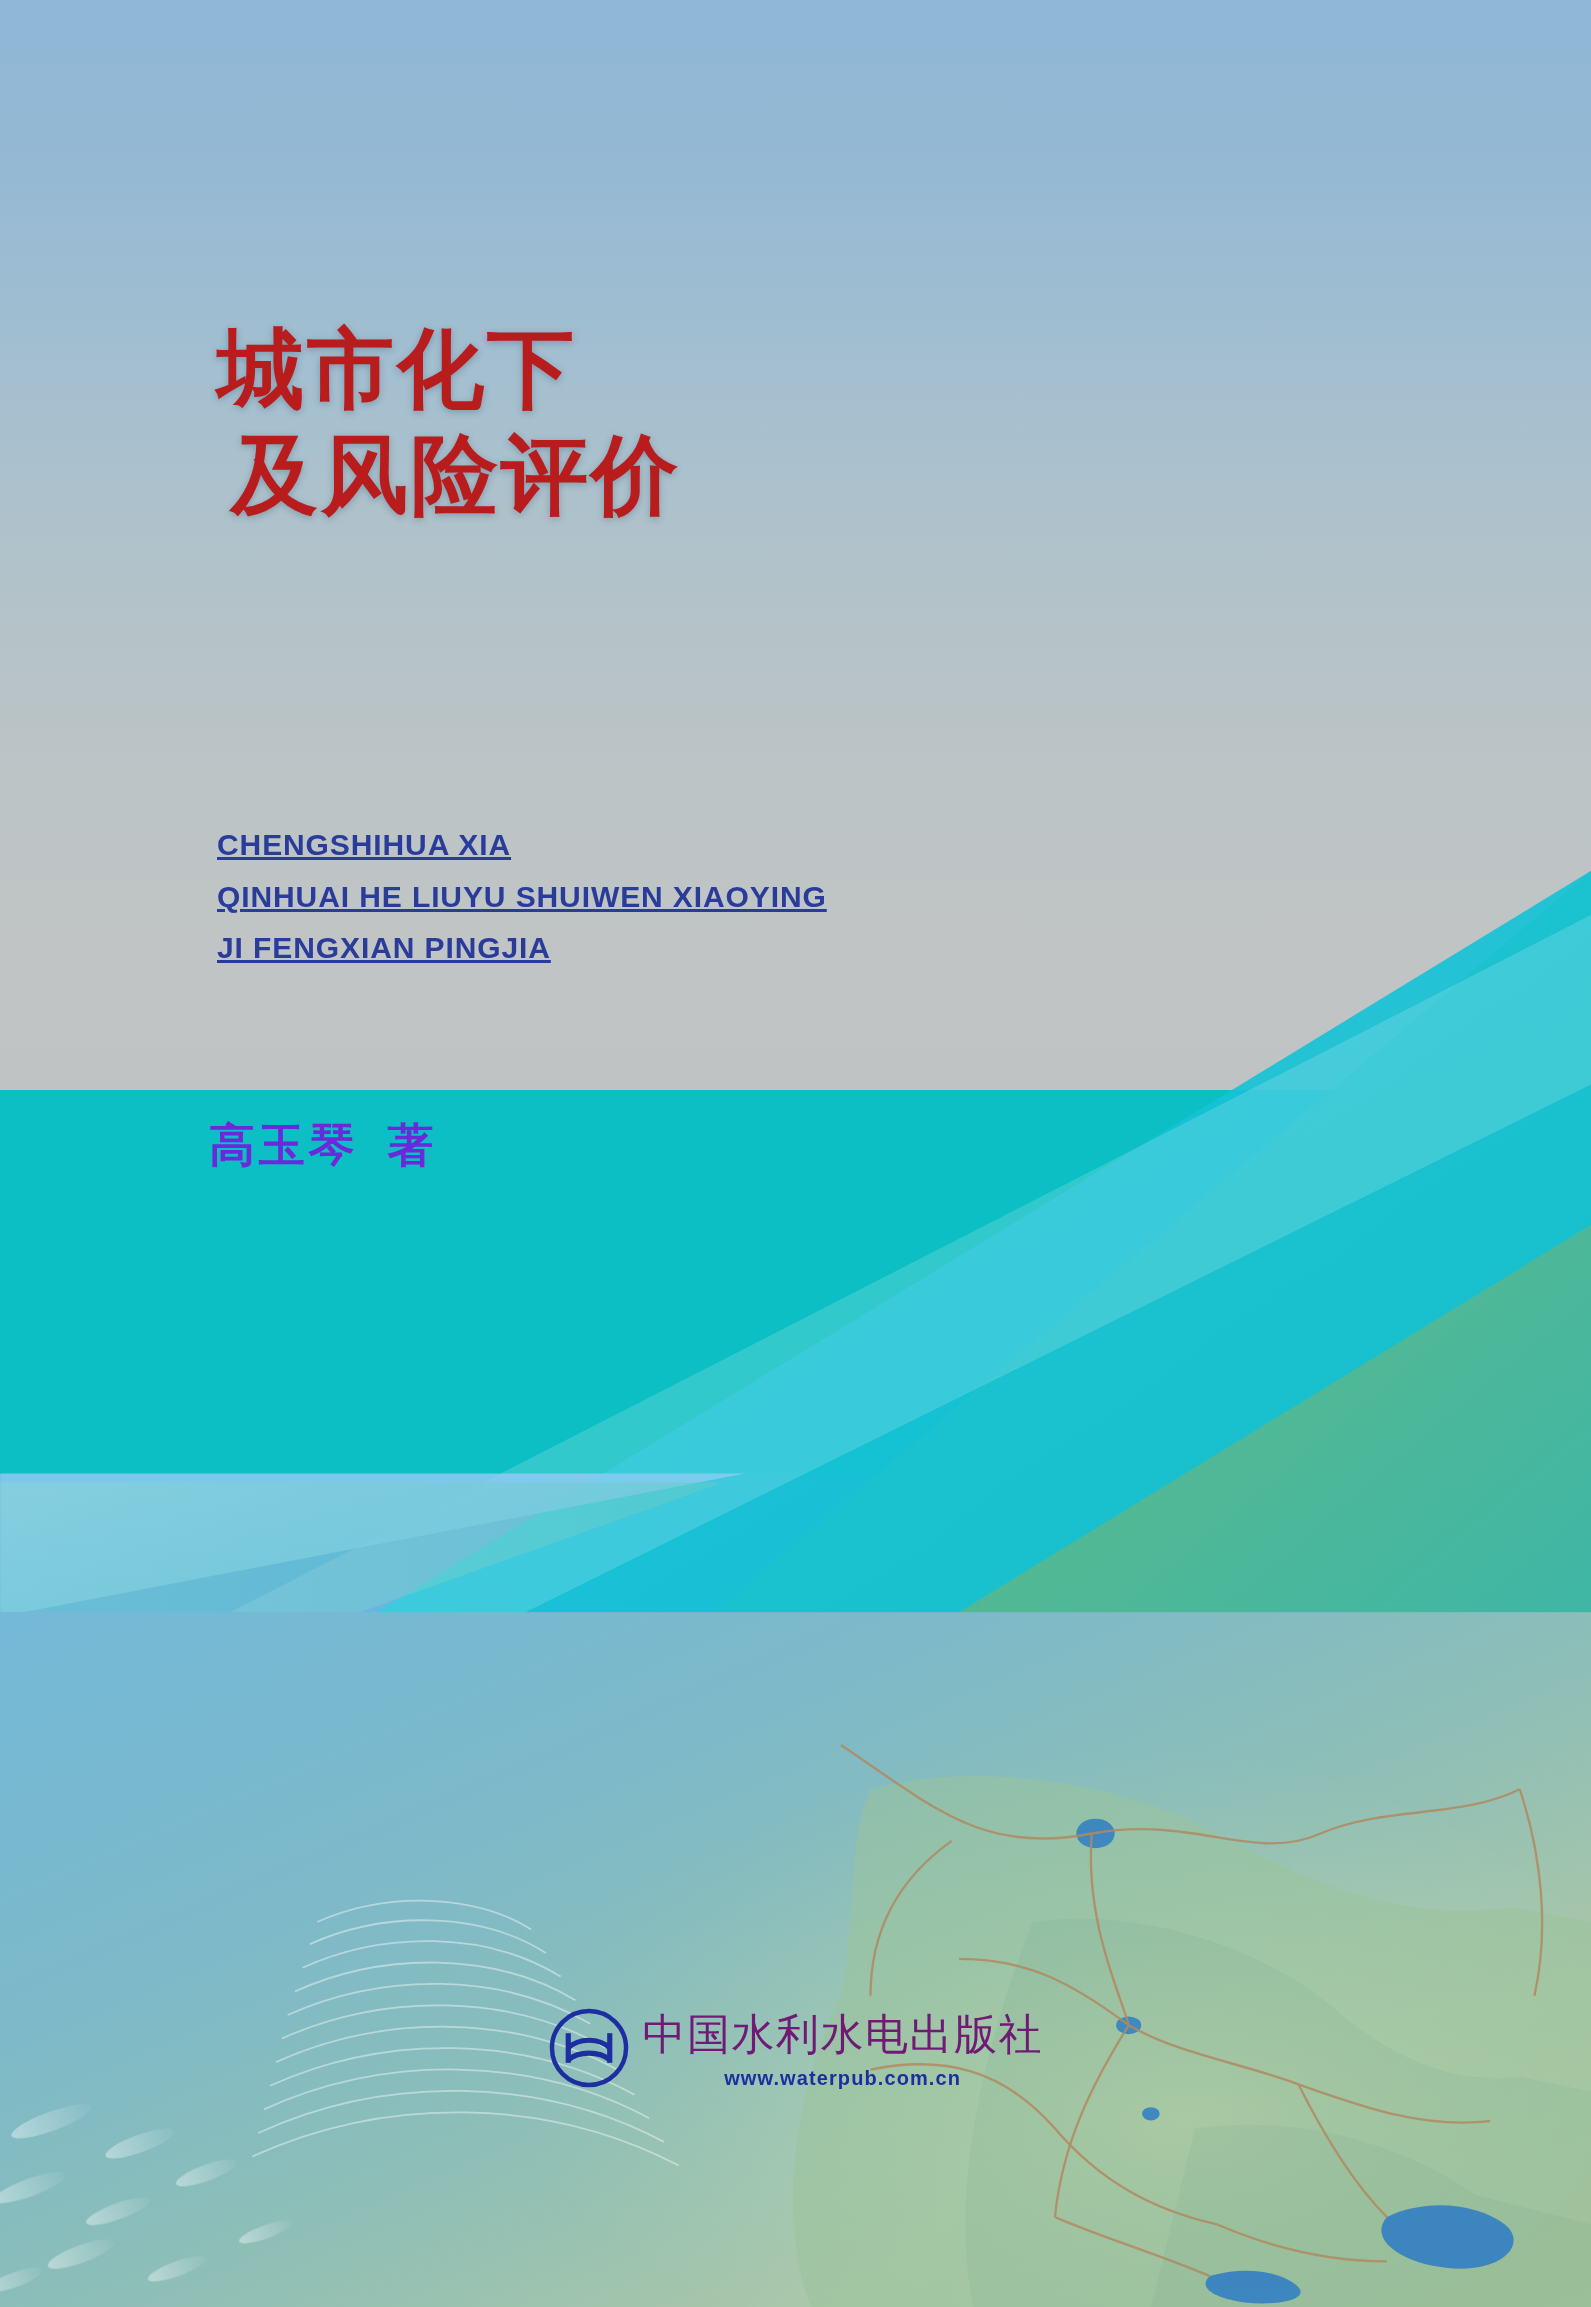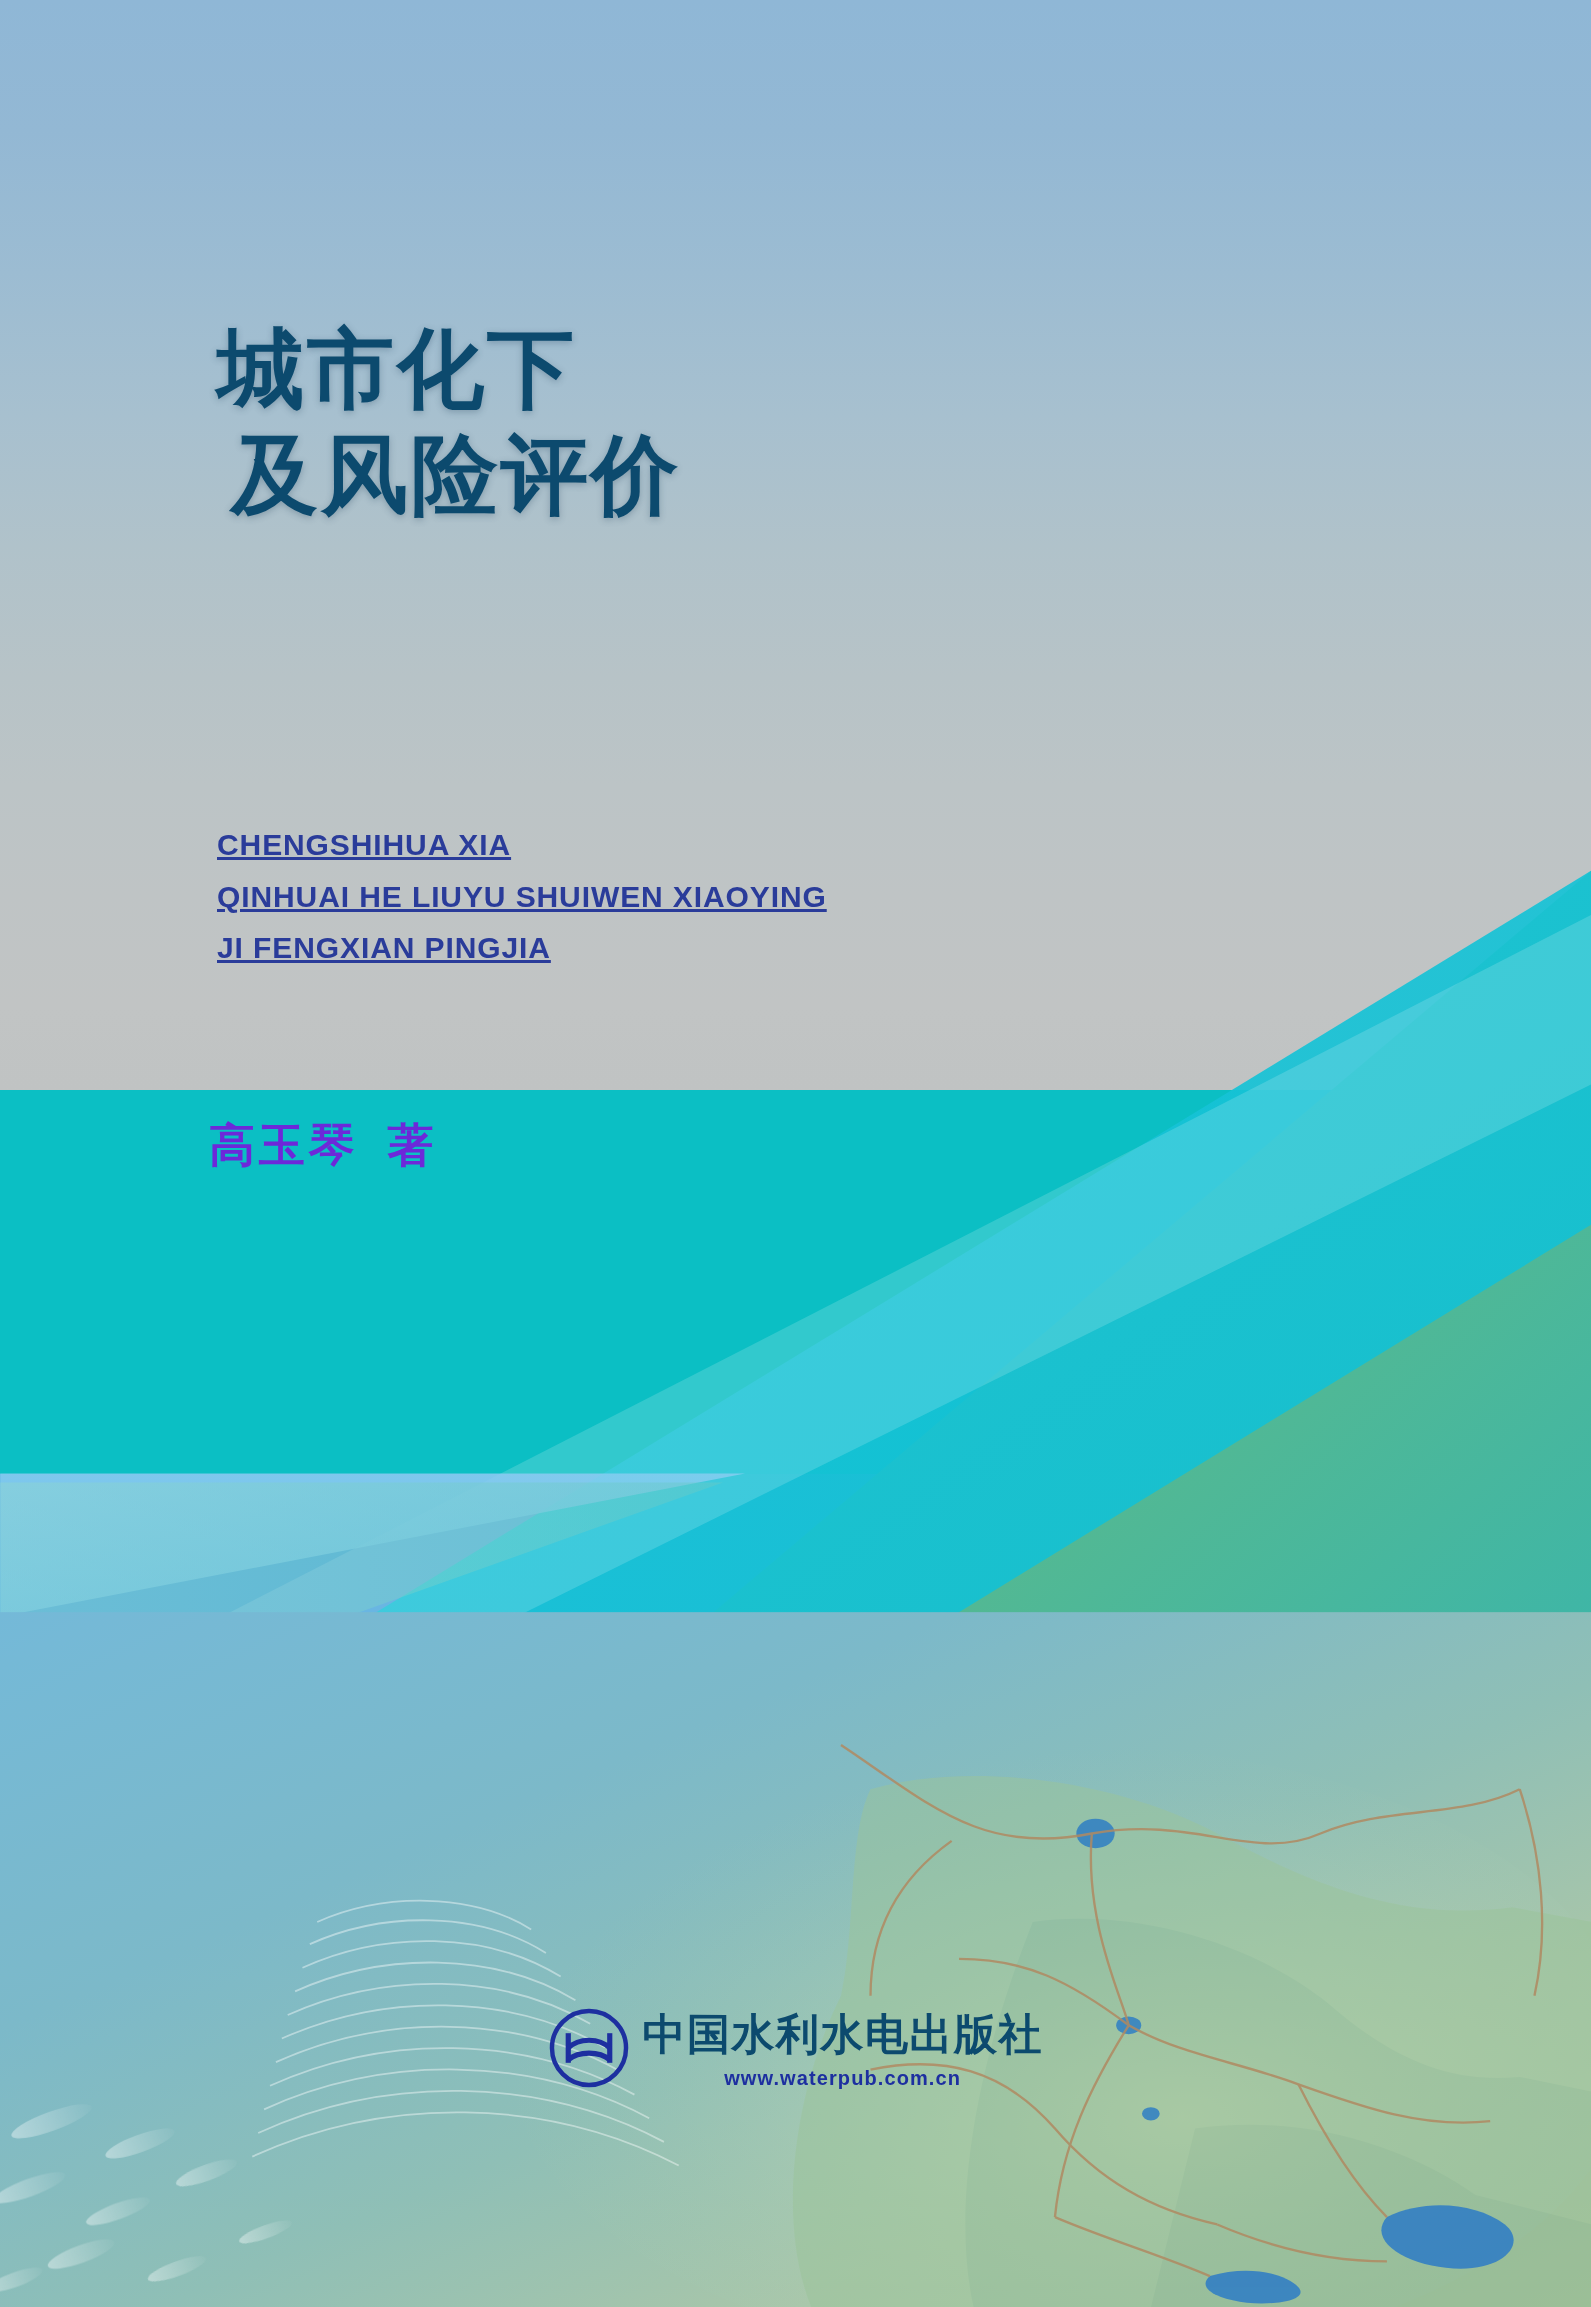--- a/index.html
+++ b/index.html
@@ -78,21 +78,21 @@
   }
 
   
   .title-block {
     position: absolute;
     left: 214px;
     top: 317px;
     width: 1106px;
   }
   .title-line {
-    color: #0c4a6e;
+    color: #b91c1c;
     font-family: "Liberation Serif", serif;
     font-weight: bold;
     font-size: 87px;
     line-height: 1.22;
     letter-spacing: 3px;
     text-shadow: 0 2.2px 7.4px rgba(40,70,95,0.32);
     white-space: nowrap;
   }
   .title-line.l1 { margin-left: 3px; }
   .title-line.l2 { margin-left: 3px; }
@@ -141,23 +141,23 @@
     display: inline-flex;
     align-items: center;
     gap: 13.3px;
   }
   .pub-mark {
     width: 80px;
     height: 80px;
     position: relative;
   }
   .pub-name {
-    color: #0c4a6e;
+    color: #701a75;
     font-family: "Liberation Serif", serif;
-    font-weight: bold;
+    font-weight: normal;
     font-size: 43px;
     letter-spacing: 1.5px;
     white-space: nowrap;
   }
   .pub-url {
     margin-top: 3px;
     color: #1d2fa0;
     font-size: 20px;
     font-weight: bold;
     letter-spacing: 1.1px;

